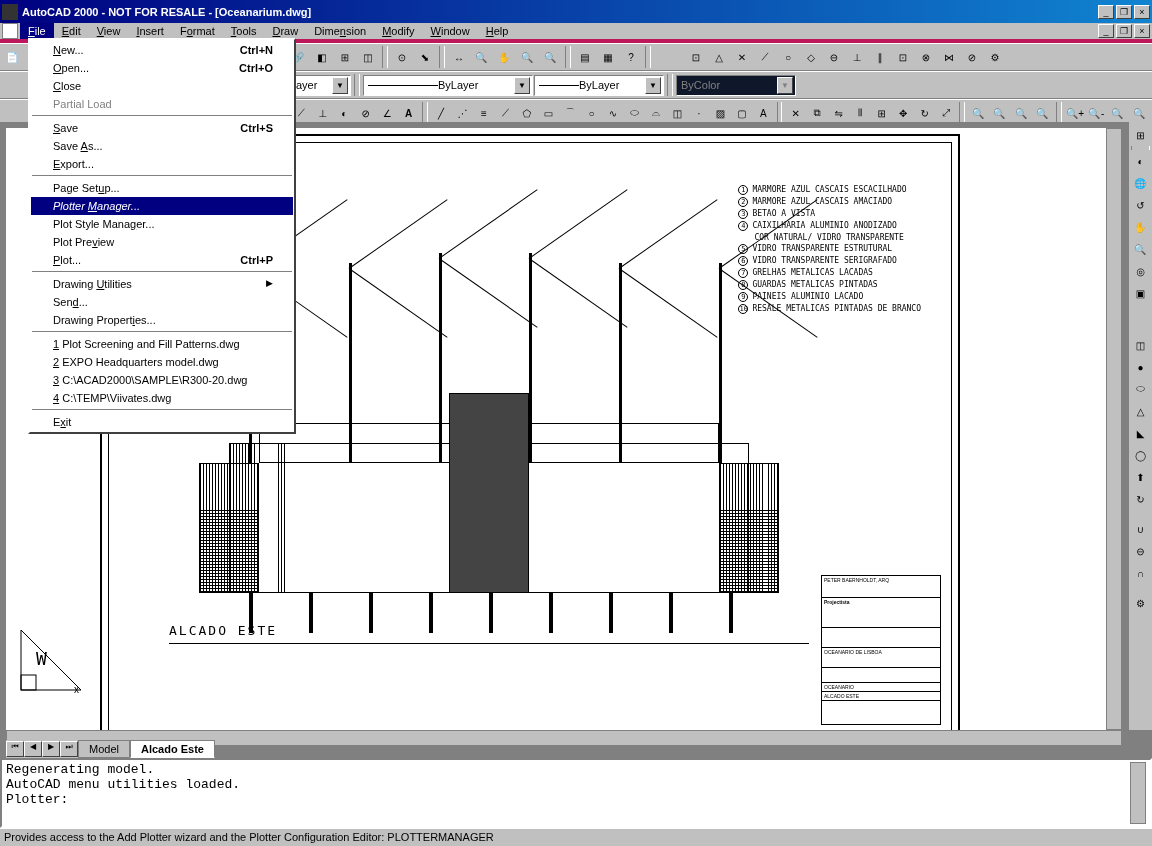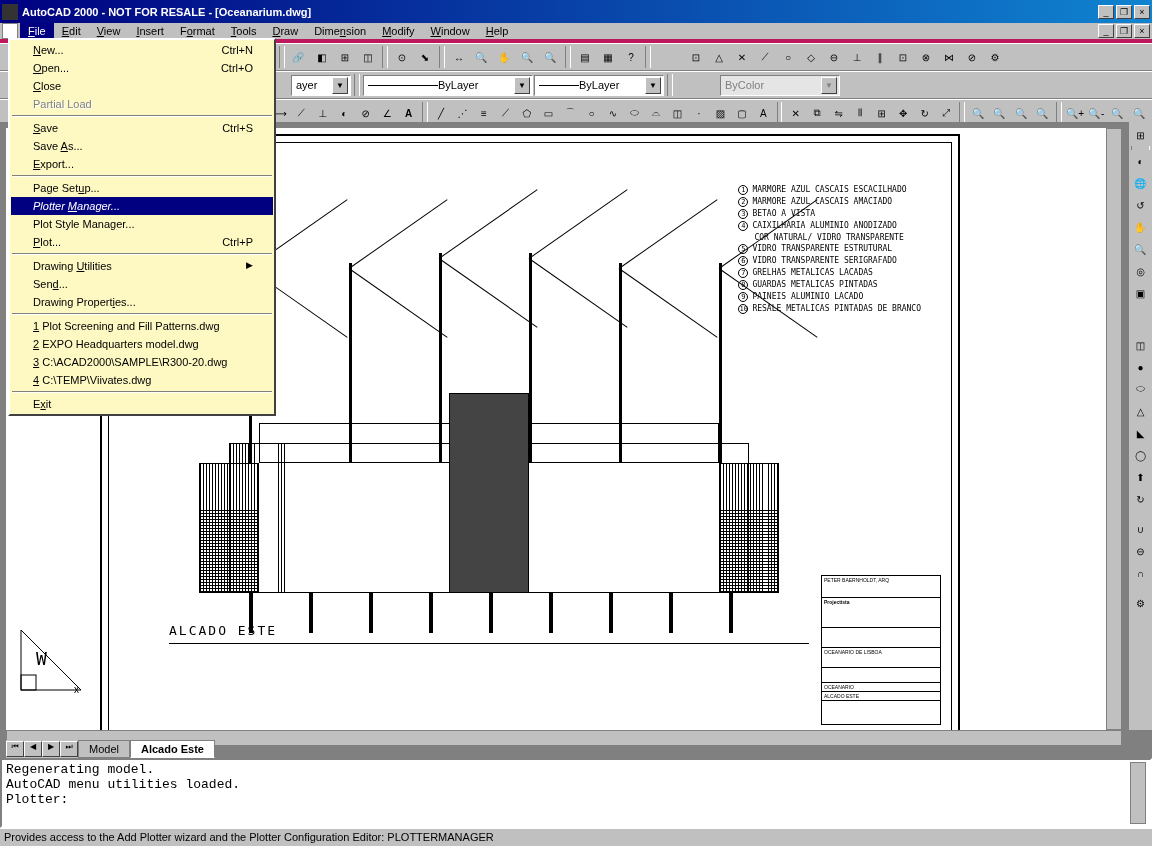--- a/index.html
+++ b/index.html
@@ -77,21 +77,21 @@
   height: 21px; background: #fff; border: 1px solid;
   border-color: #808080 #fff #fff #808080;
   display: flex; align-items: center; padding: 0 2px 0 4px;
   font-size: 11px;
 }
 .dropdown .dd-arrow {
   width: 16px; height: 17px; background: #c0c0c0;
   border: 1px solid; border-color: #fff #404040 #404040 #fff;
   margin-left: auto; text-align: center; font-size: 8px; line-height: 15px;
 }
-.dropdown.disabled { color: #808080; background: #e5e5e5; margin-left: 44px; }
+.dropdown.disabled { color: #808080; background: #0f172a; }
 .main-area {
   position: absolute;
   top: 122px; left: 0; right: 0; bottom: 88px;
   background: #808080;
 }
 .canvas {
   position: absolute;
   left: 6px; top: 6px; right: 30px; bottom: 28px;
   background: #fff;
   overflow: hidden;
@@ -223,35 +223,35 @@
 .statusbar {
   position: absolute;
   left: 0; right: 0; bottom: 0;
   height: 18px; background: #c0c0c0;
   border-top: 1px solid #fff;
   padding: 2px 4px;
   font-size: 11px;
 }
 .file-menu {
   position: absolute;
-  left: 8px; top: 38px;
+  left: 28px; top: 38px;
   width: 268px;
-  background: #fef9c3;
+  background: #ffffff;
   border: 2px solid;
   border-color: #fff #404040 #404040 #fff;
   z-index: 1000;
   padding: 1px;
 }
 .file-menu .mi {
   padding: 3px 20px 3px 22px;
   display: flex;
   cursor: pointer;
   font-size: 11px;
 }
-.file-menu .mi .shortcut { margin-left: auto; }
+.file-menu .mi .shortcut { margin-left: auto; font-weight: bold; }
 .file-menu .mi.disabled { color: #808080; text-shadow: 1px 1px #fff; }
 .file-menu .mi.highlight { background: #000080; color: #fff; font-style: italic; }
 .file-menu .sep {
   border-top: 1px solid #808080;
   border-bottom: 1px solid #fff;
   margin: 2px 1px;
 }
 .file-menu .mi .arrow { margin-left: auto; font-size: 9px; }
 u { text-decoration: underline; }
 .line-sample { display: inline-block; width: 70px; border-top: 1px solid #000; vertical-align: middle; }
@@ -576,20 +576,23 @@
   <div class="mi">
       <span>Page Set<u>u</u>p...</span>
     </div>
   <div class="mi highlight">
       <span>Plotter <u>M</u>anager...</span>
     </div>
   <div class="mi">
       <span>Plot Style Mana<u>g</u>er...</span>
     </div>
   <div class="mi">
+      <span>Plot Pre<u>v</u>iew</span>
+    </div>
+  <div class="mi">
       <span><u>P</u>lot...</span>
       <span class="shortcut">Ctrl+P</span>
     </div>
   <div class="sep"></div>
   <div class="mi">
       <span>Drawing <u>U</u>tilities</span>
       <span class="arrow">▶</span>
     </div>
   <div class="mi">
       <span>Sen<u>d</u>...</span>

